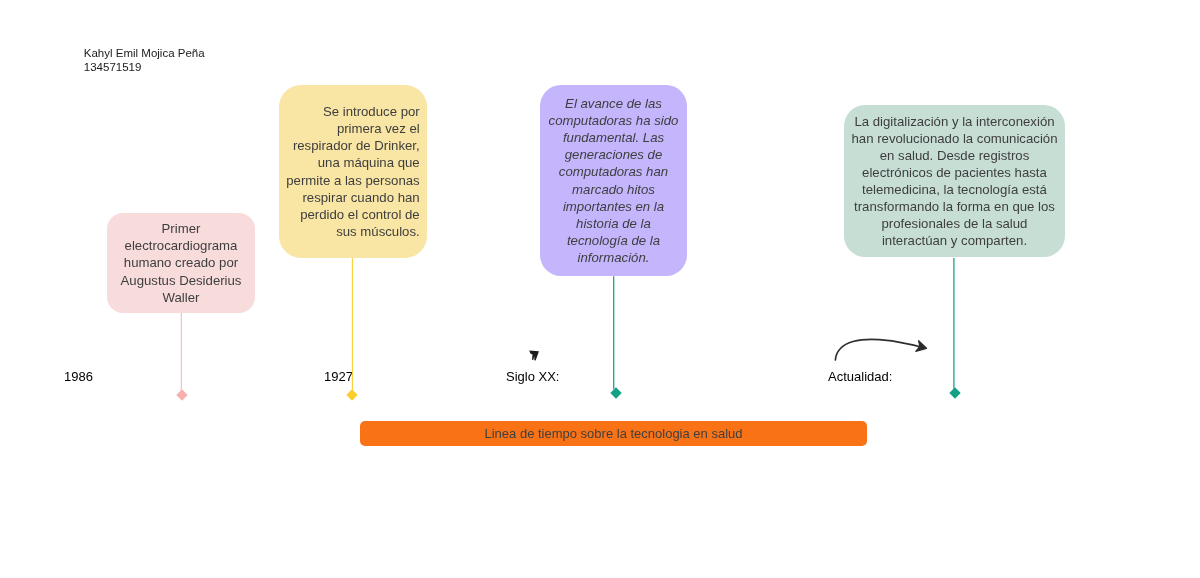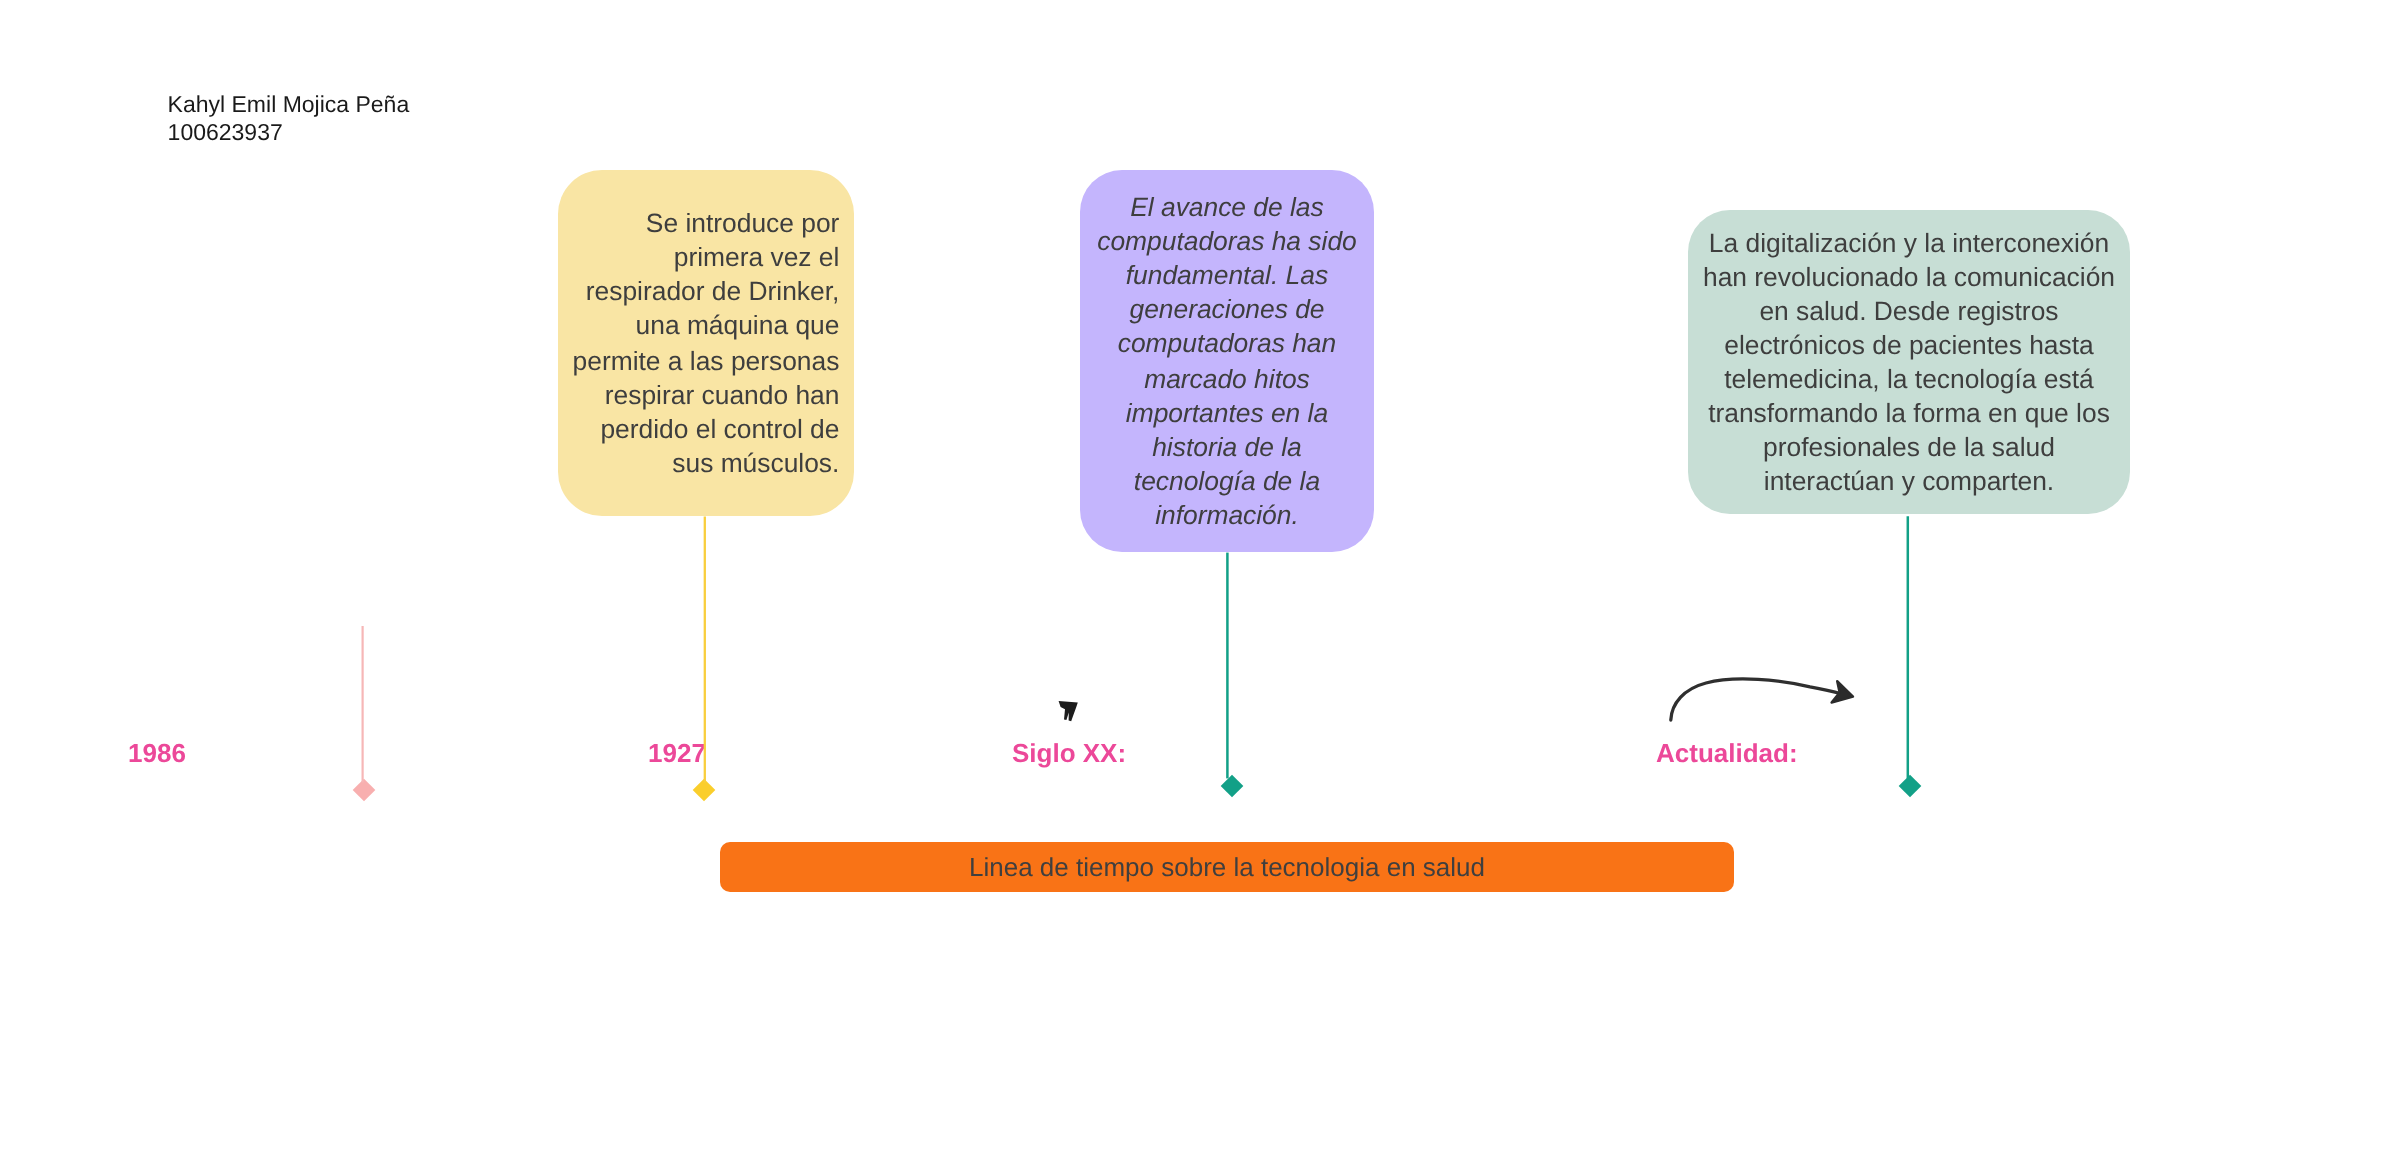--- a/index.html
+++ b/index.html
@@ -12,36 +12,43 @@
 
   .author{position:absolute;left:83.8px;font-family:"Liberation Sans",sans-serif;
           font-size:11.5px;line-height:14px;color:#1a1a1a;white-space:nowrap;}
 
   .card{position:absolute;box-sizing:border-box;border-radius:16px;
         display:flex;align-items:center;justify-content:center;text-align:center;}
   .card .txt{font-size:13.2px;line-height:17.1px;color:#3e3e3e;white-space:pre-line;}
 
   .diamond{position:absolute;width:8px;height:8px;transform:rotate(45deg);}
 
-  .tick{position:absolute;font-size:13px;font-weight:bold;color:#ec4899;white-space:nowrap;}
+  .tick{position:absolute;font-size:13px;font-weight:normal;color:#000000;white-space:nowrap;}
 
   .banner{position:absolute;border-radius:5px;display:flex;align-items:center;
           justify-content:center;}
   .banner span{font-size:13px;color:#3f3f3f;white-space:nowrap;}
 
   .overlay{position:absolute;left:0;top:0;width:1200px;height:578px;pointer-events:none;}
 </style>
 </head>
 <body>
 
 <div class="stage">
 
   <div class="author" style="top:46px">Kahyl Emil Mojica Peña</div>
-  <div class="author" style="top:60px">100623937</div>
+  <div class="author" style="top:60px">134571519</div>
 
+  <div class="card" style="left:107px;top:213px;width:148px;height:100px;background:#F8DCDC;border-radius:16px;">
+    <div class="txt">Primer
+electrocardiograma
+humano creado por
+Augustus Desiderius
+Waller</div>
+  </div>
   <div class="diamond" style="left:177.5px;top:391.2px;background:#F8AFAF;"></div>
   <div class="tick" style="left:64px;top:369px;">1986</div>
 
   <div class="card" style="left:279px;top:85px;width:148px;height:173px;background:#F9E5A4;border-radius:22px;text-align:right;">
     <div class="txt">Se introduce por
 primera vez el
 respirador de Drinker,
 una máquina que
 permite a las personas
 respirar cuando han

